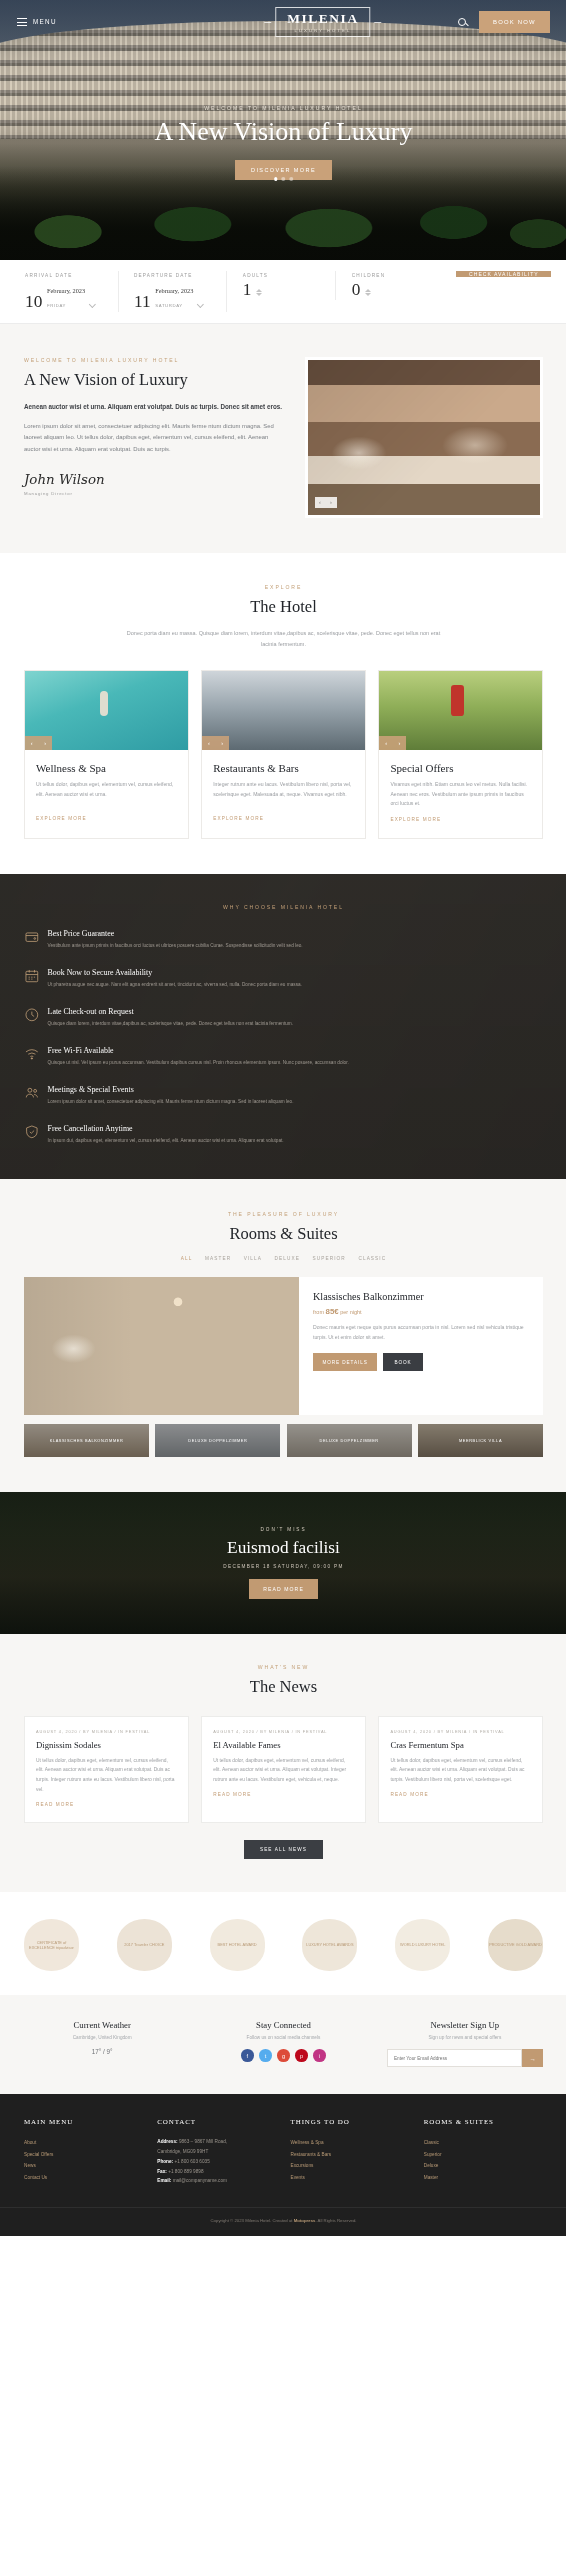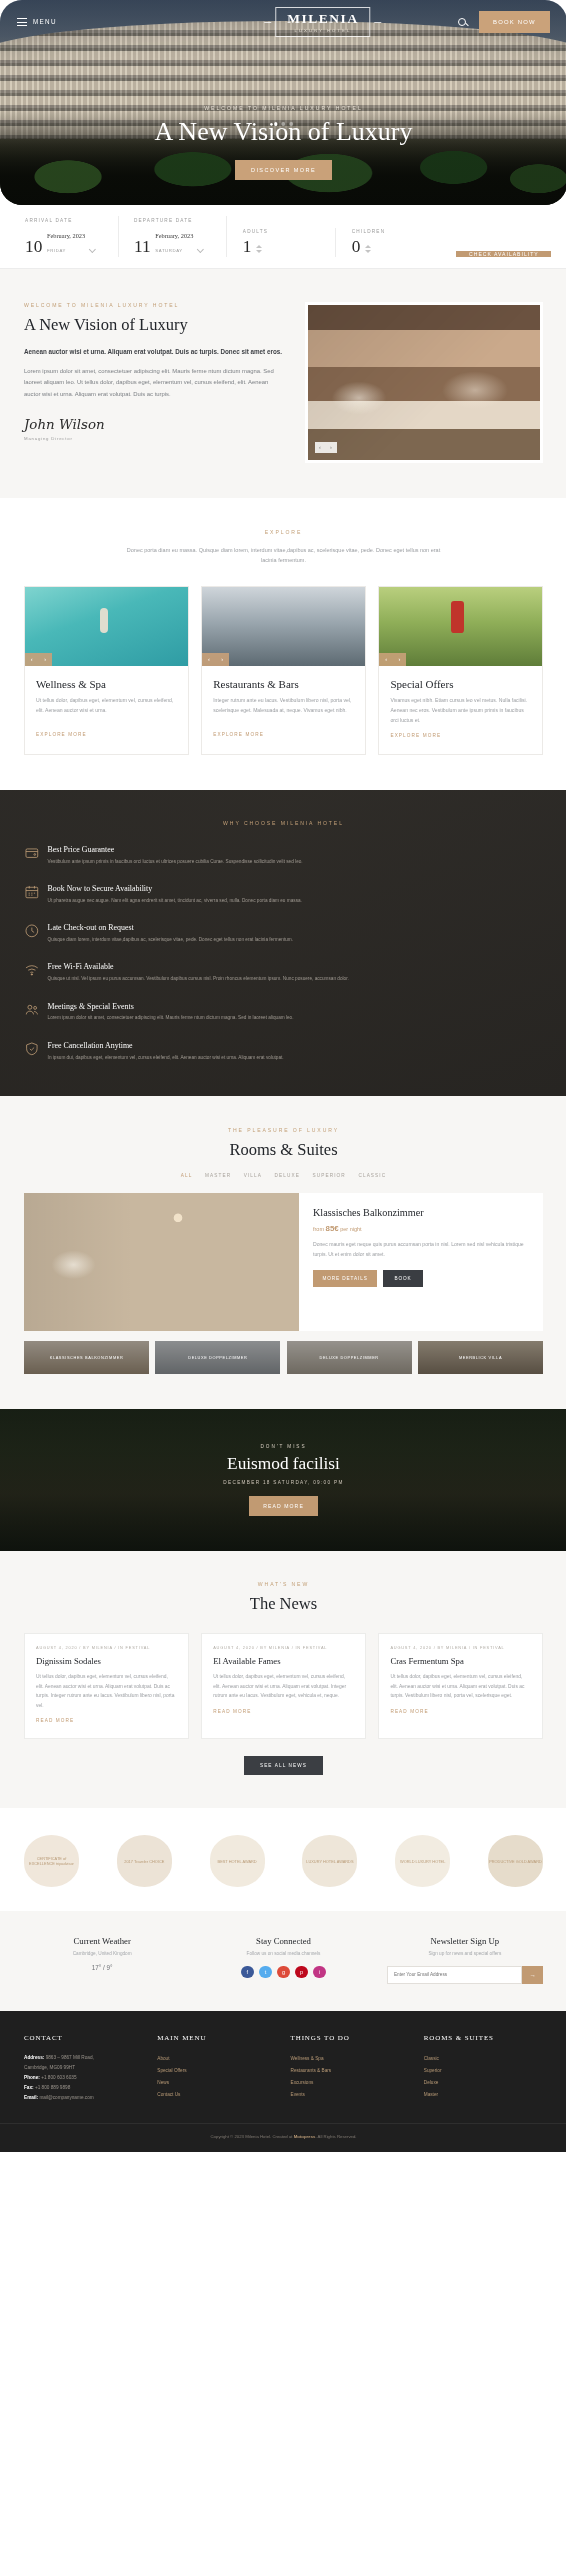--- a/index.html
+++ b/index.html
@@ -5,21 +5,21 @@
   * { box-sizing: border-box; margin:0; padding:0; }
   body {
     width:567px; background:#fff;
     font-family:"Liberation Sans", sans-serif;
     color:#4a4a4a; -webkit-font-smoothing:antialiased;
   }
   .serif { font-family:"Liberation Serif", serif; }
   .wrap { width:519px; margin:0 auto; }
 
   
-  .hero { position:relative; height:205px; overflow:hidden;border-radius:22px; }
+  .hero { position:relative; height:260px; overflow:hidden; }
   .hero-bg {
     position:absolute; inset:0;
     background:
       linear-gradient(180deg, rgba(30,40,55,.55) 0%, rgba(35,40,48,.35) 35%, rgba(20,22,18,.55) 75%, rgba(12,14,10,.92) 100%),
       linear-gradient(180deg,#55677d 0%, #6e7d8c 18%, #b6a995 42%, #cfc0a6 55%, #6d6a4e 72%, #2b3220 88%, #161a12 100%);
   }
   .hero-building {
     position:absolute; left:-4%; top:20.5px; width:108%; height:118px;
     background:
       repeating-linear-gradient(90deg, rgba(255,255,255,.1) 0 1.6px, rgba(0,0,0,.12) 1.6px 5.5px),
@@ -73,21 +73,21 @@
   .hero-cta {
     display:inline-block; margin-top:12.6px; background:#c9a179; color:#fff;
     font-size:5.5px; letter-spacing:1.4px; padding:7px 15.7px; cursor:pointer;
   }
   .hero-dots { position:absolute; bottom:79px; left:50%; transform:translateX(-50%); display:flex; gap:3.9px; z-index:5;}
   .hero-dots i { width:3.9px; height:3.9px; border-radius:50%; background:rgba(255,255,255,.45); display:block;}
   .hero-dots i.on { background:#fff; }
 
   
   .booking {
-    background:#fff; display:flex; align-items:flex-end;
+    background:#fff; display:flex; align-items:flex-start;
     padding:11px 15.7px; gap:6px; border-bottom:0.8px solid #ececec;
   }
   .bk-field { flex:1; padding:1.6px 9.4px; border-right:0.8px solid #ececec; }
   .bk-field:last-of-type { border-right:none; }
   .bk-label { font-size:4.7px; letter-spacing:1.2px; color:#9a9a9a; }
   .bk-value { display:flex; align-items:flex-end; gap:4.7px; margin-top:4.7px; }
   .bk-day { font-size:17.3px; color:#2b2b2b; line-height:.95; }
   .bk-mon { font-size:6.3px; color:#3b3b3b; line-height:1.2; }
   .bk-dow { font-size:4.3px; color:#9a9a9a; letter-spacing:0.6px; }
   .chev { width:4.7px; height:4.7px; border-right:0.8px solid #b9b9b9; border-bottom:0.8px solid #b9b9b9; transform:rotate(45deg); margin-bottom:3.9px; cursor:pointer; }
@@ -359,20 +359,21 @@
           <span>›</span>
         </div>
       </div>
     </div>
   </div>
 </div>
 
 <div class="section">
   <div class="wrap center">
     <div class="eyebrow">EXPLORE</div>
+    <h2 class="h2 serif">The Hotel</h2>
     <p class="sub">Donec porta diam eu massa. Quisque diam lorem, interdum vitae,dapibus ac, scelerisque vitae, pede. Donec eget tellus non erat lacinia fermentum.</p>
     <div class="cards" style="text-align:left">
       <div class="card">
         <div class="card-img c1">
           <div class="card-nav">
             <span>‹</span>
             <span>›</span>
           </div>
         </div>
         <div class="card-body">
@@ -605,45 +606,45 @@
         <input type="text" placeholder="Enter Your Email Address" style="">
         <button>→</button>
       </div>
     </div>
   </div>
 </div>
 
 <div class="footer">
   <div class="wrap f-grid">
     <div class="f-col">
+      <div class="f-h serif">MAIN MENU</div>
+      <a class="f-link">About</a>
+      <a class="f-link">Special Offers</a>
+      <a class="f-link">News</a>
+      <a class="f-link">Contact Us</a>
+    </div>
+    <div class="f-col">
       <div class="f-h serif">CONTACT</div>
       <div class="f-line">
         <b>Address:</b>
         <span>9863 – 9867 Mill Road,</span><br>
         <span>Cambridge, MG09 99HT</span>
       </div>
       <div class="f-line">
         <b>Phone:</b>
         <span>+1 800 603 6035</span>
       </div>
       <div class="f-line">
         <b>Fax:</b>
         <span>+1 800 889 9898</span>
       </div>
       <div class="f-line">
         <b>Email:</b>
         <span>mail@companyname.com</span>
       </div>
-    </div>
-    <div class="f-col">
-      <div class="f-h serif">MAIN MENU</div>
-      <a class="f-link">About</a>
-      <a class="f-link">Special Offers</a>
-      <a class="f-link">News</a>
-      <a class="f-link">Contact Us</a>
     </div>
     <div class="f-col">
       <div class="f-h serif">THINGS TO DO</div>
       <a class="f-link">Wellness &amp; Spa</a>
       <a class="f-link">Restaurants &amp; Bars</a>
       <a class="f-link">Excursions</a>
       <a class="f-link">Events</a>
     </div>
     <div class="f-col">
       <div class="f-h serif">ROOMS &amp; SUITES</div>

